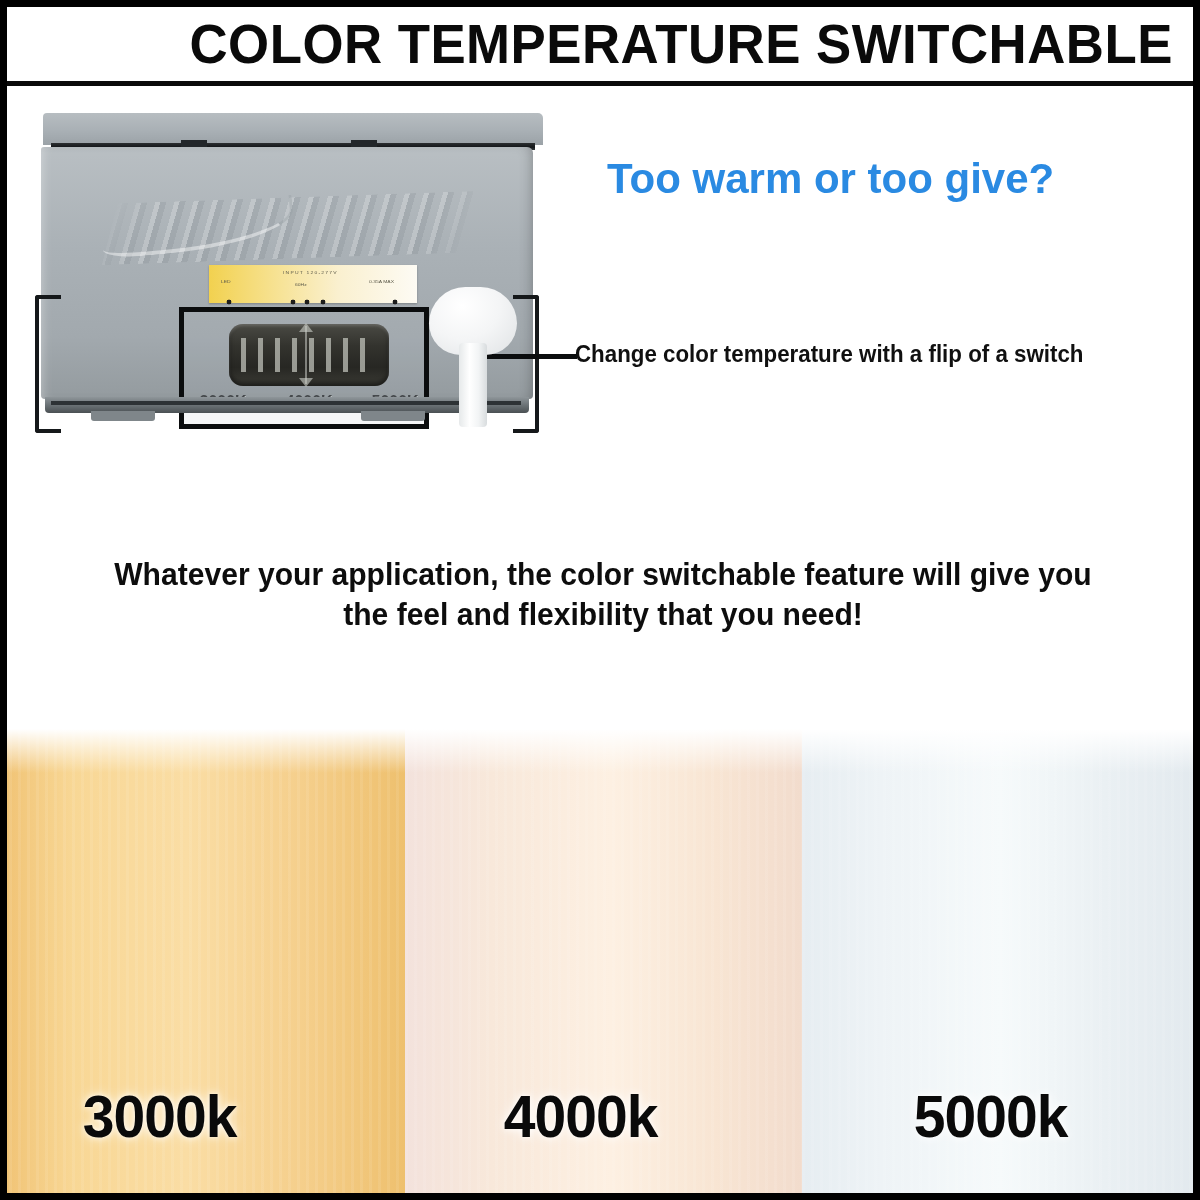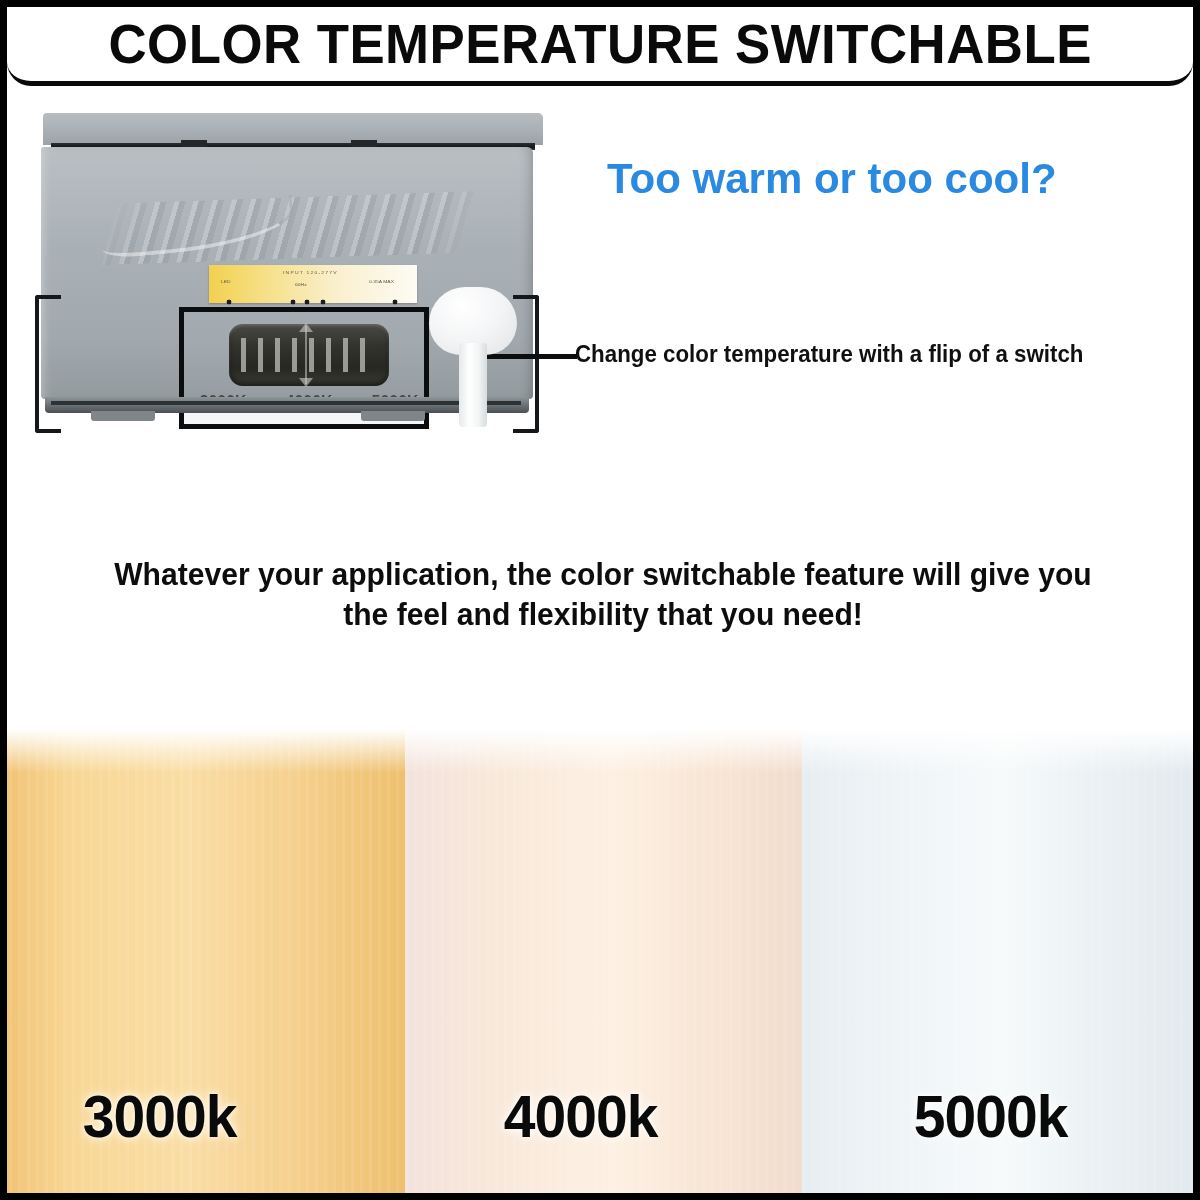--- a/index.html
+++ b/index.html
@@ -25,23 +25,22 @@
   .header {
     position: absolute;
     left: 0;
     top: 0;
     width: 1186px;
     height: 79px;
     background: #ffffff;
     border-bottom: 5px solid #0a0a0a;
     display: flex;
     align-items: center;
-    justify-content: center;
+    justify-content: flex-end;
     box-sizing: border-box;
-    border-radius: 24px;
   }
   .header-title {
     font-family: "Liberation Sans", sans-serif;
     font-weight: bold;
     font-size: 55px;
     letter-spacing: 0.5px;
     color: #0a0a0a;
     transform: scaleX(0.96);
     white-space: nowrap;
     line-height: 1;
@@ -467,21 +466,21 @@
 
     <div class="flip-tool">
       <div class="tool-head"></div>
       <div class="tool-stem"></div>
     </div>
   </div>
 
   <div class="leader-line"></div>
   <div class="callout-text">Change color temperature with a flip of a switch</div>
 
-  <div class="question">Too warm or too cool?</div>
+  <div class="question">Too warm or too give?</div>
 
   <div class="blurb">
     <div>Whatever your application, the color switchable feature will give you</div>
     <div>the feel and flexibility that you need!</div>
   </div>
 
   <div class="swatches">
 
     <div class="swatch w3000">
       <div class="fill" style="background:linear-gradient(90deg,#f0c273 0%,#f8d795 18%,#fadda4 46%,#f5cf8c 74%,#eec06e 100%);"></div>

